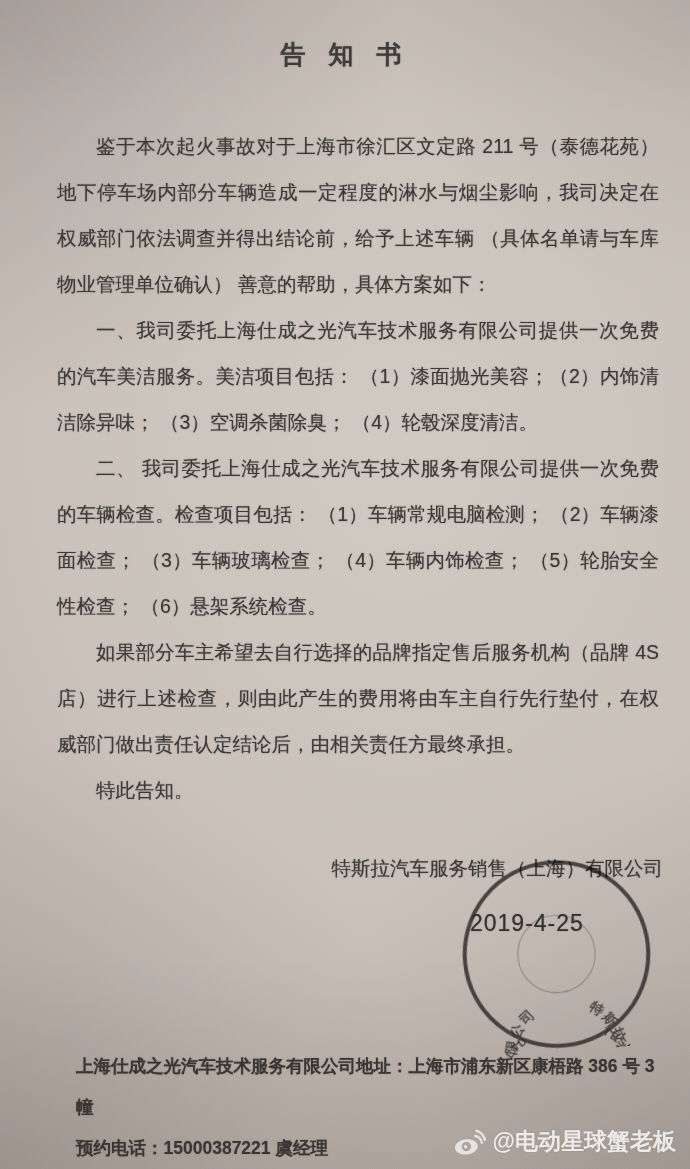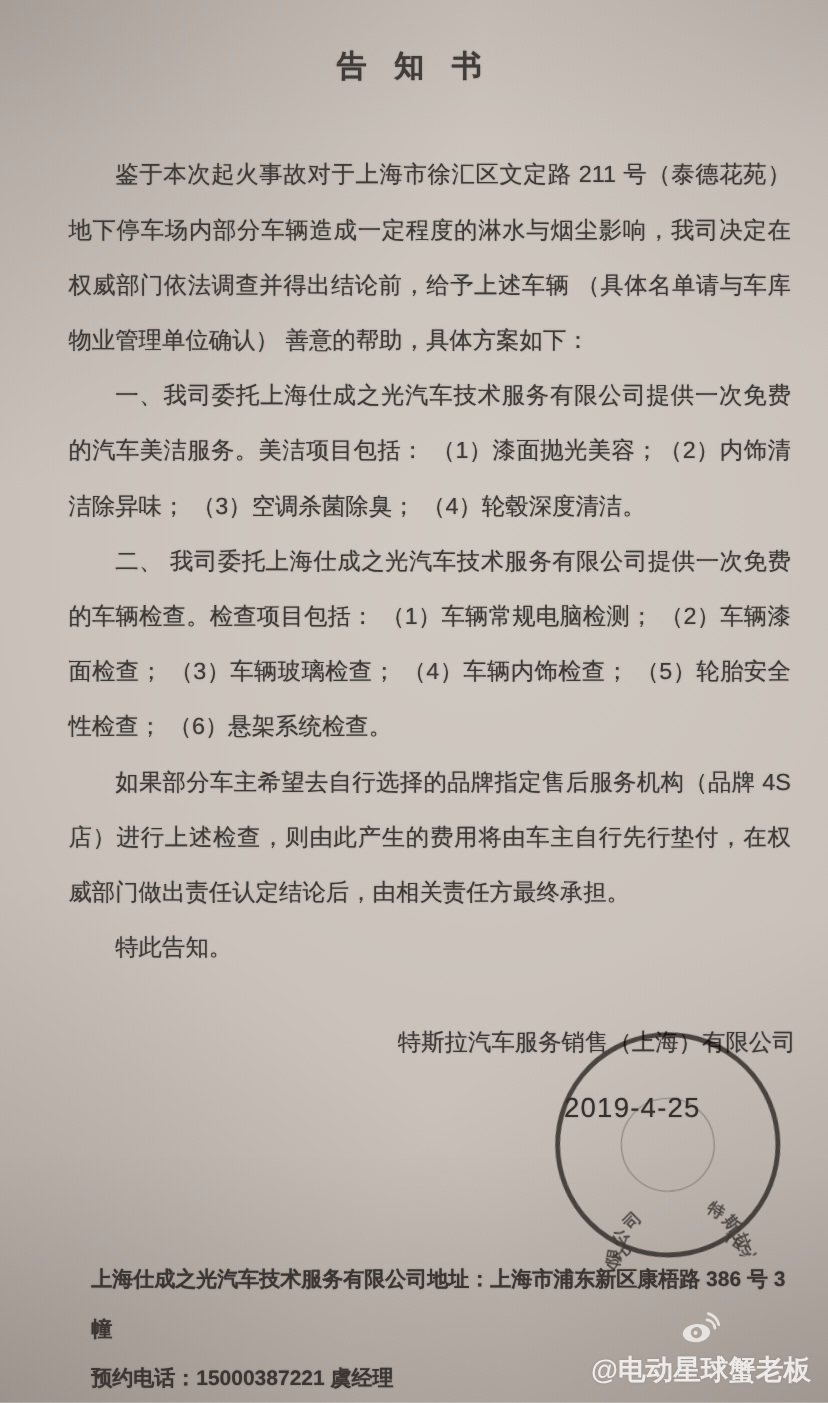--- a/index.html
+++ b/index.html
@@ -73,21 +73,20 @@
 
   .watermark {
     position: absolute;
     right: 14px; bottom: 12px;
     display: flex; align-items: center; gap: 7px;
     color: rgba(255,255,255,.82);
     font-size: 23px;
     font-weight: bold;
     z-index: 5;
     text-shadow: 0 0 2px rgba(120,110,100,.35);
-    flex-direction: column;
   }
   .watermark svg { display: block; opacity: .85; }
 
   .vignette {
     position: absolute; inset: 0;
     pointer-events: none;
     z-index: 4;
     background:
       radial-gradient(circle at 0% 0%, rgba(60,52,48,.16), transparent 30%),
       radial-gradient(circle at 100% 0%, rgba(60,52,48,.08), transparent 22%),

